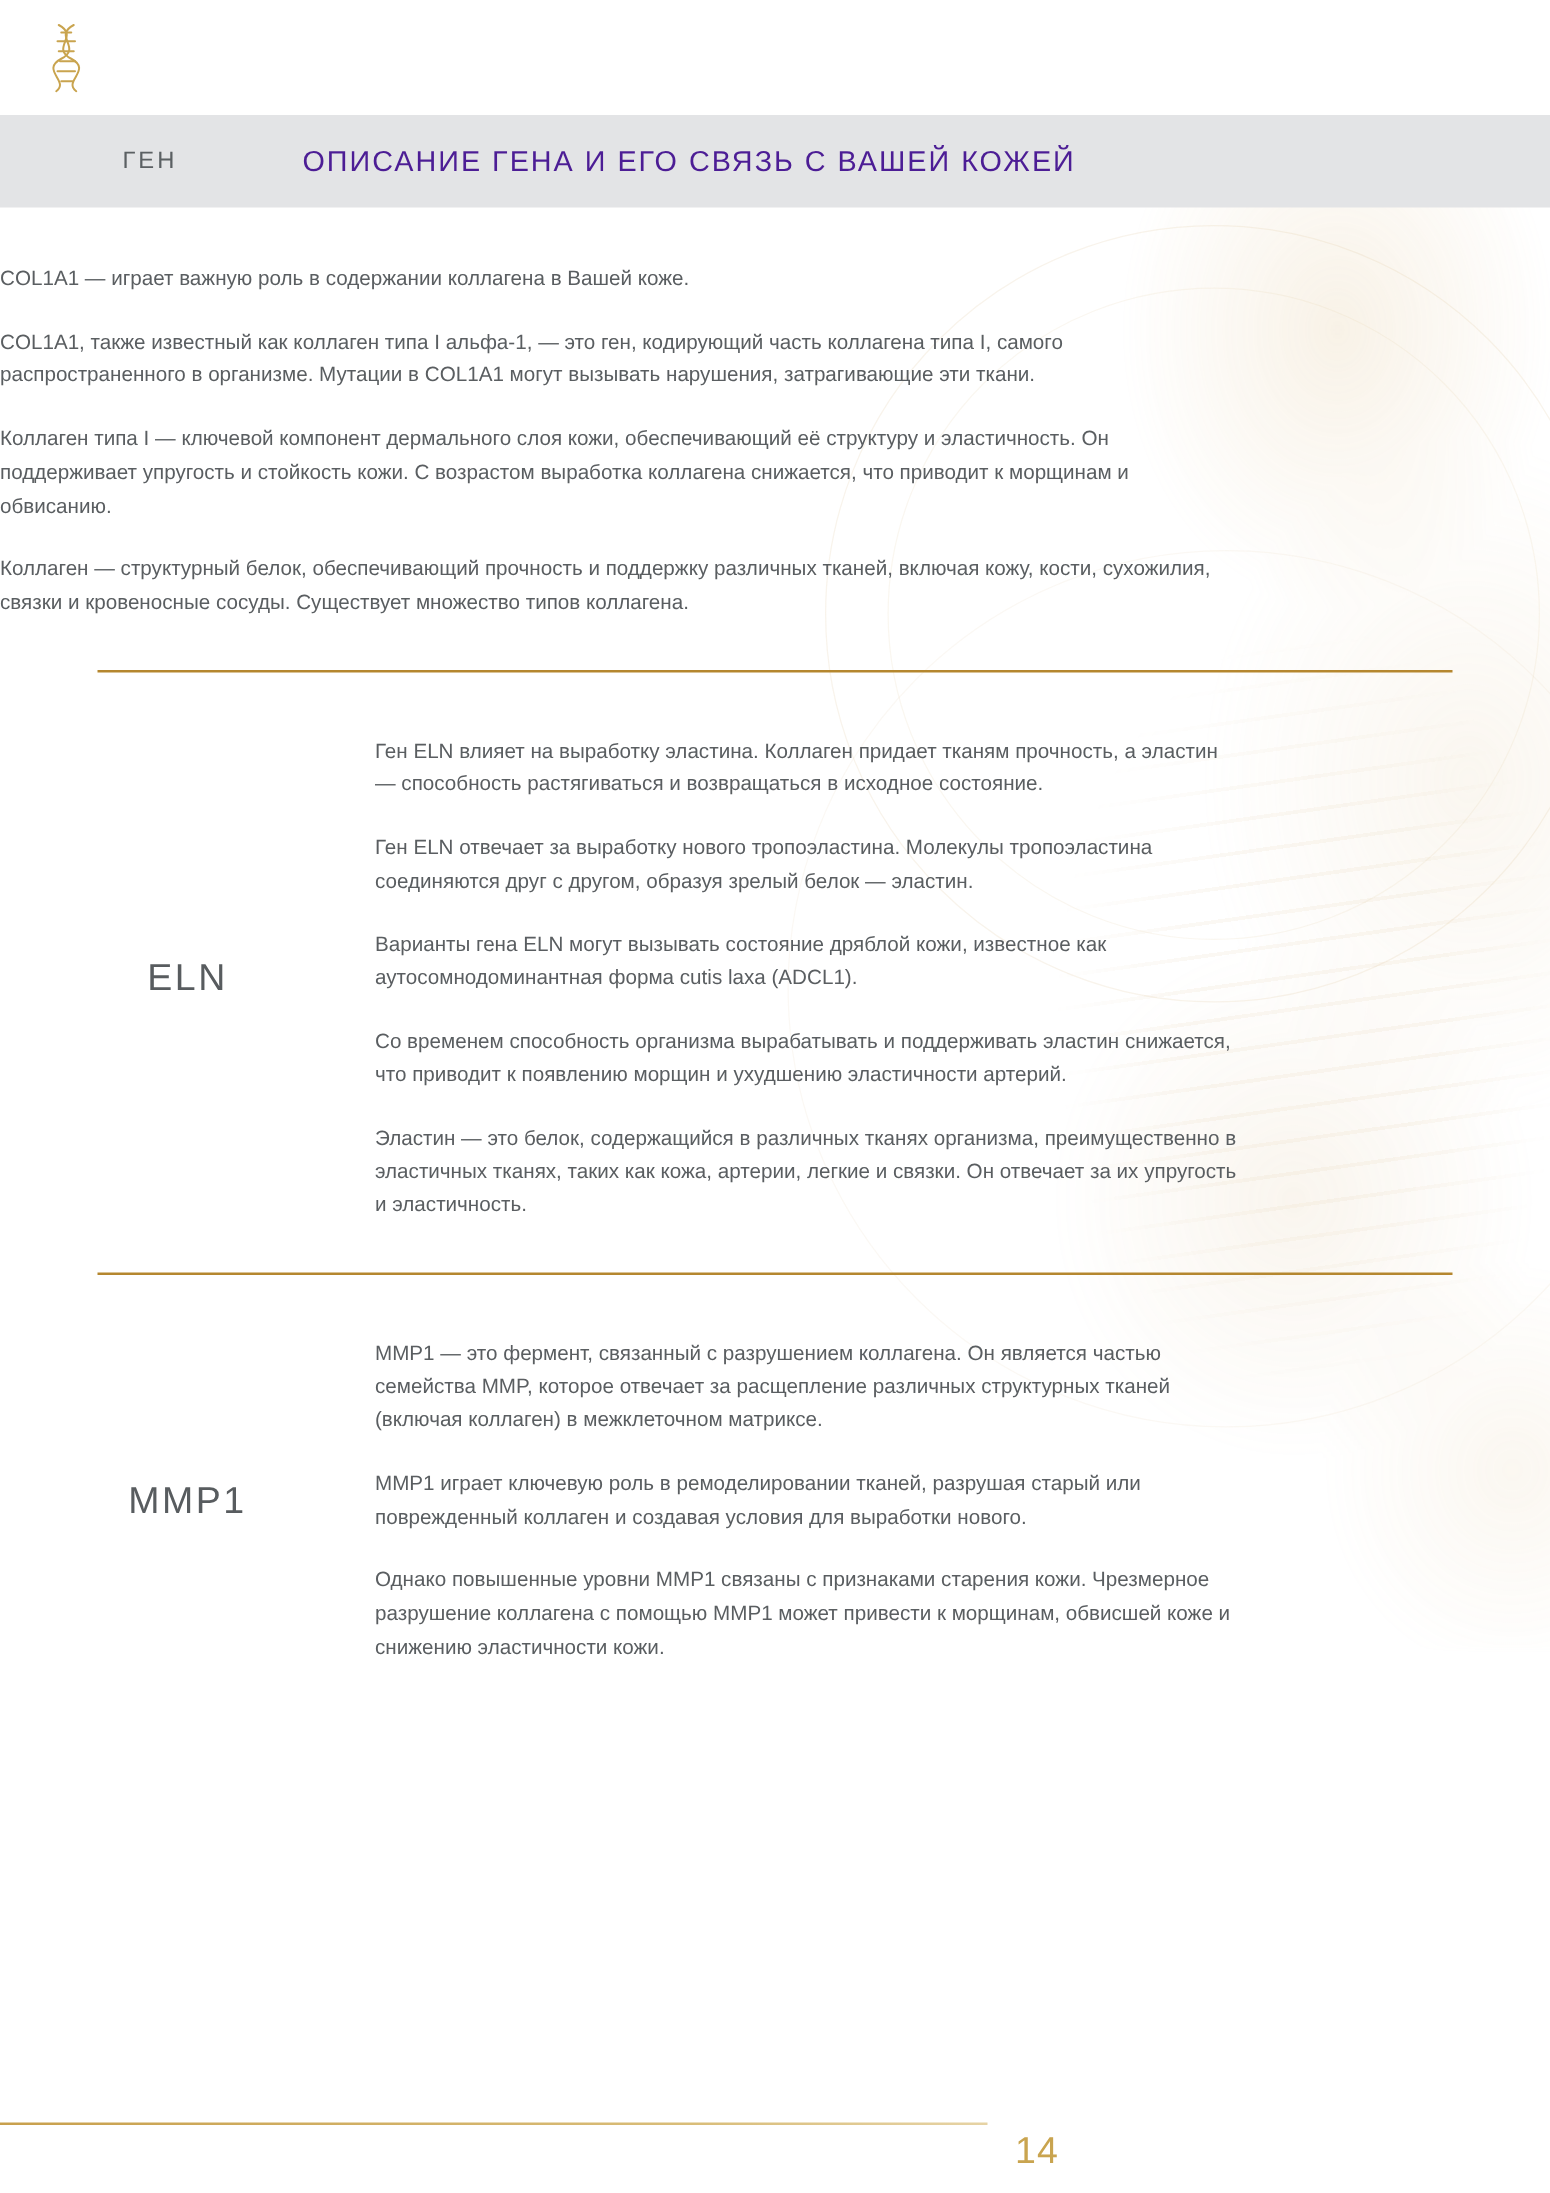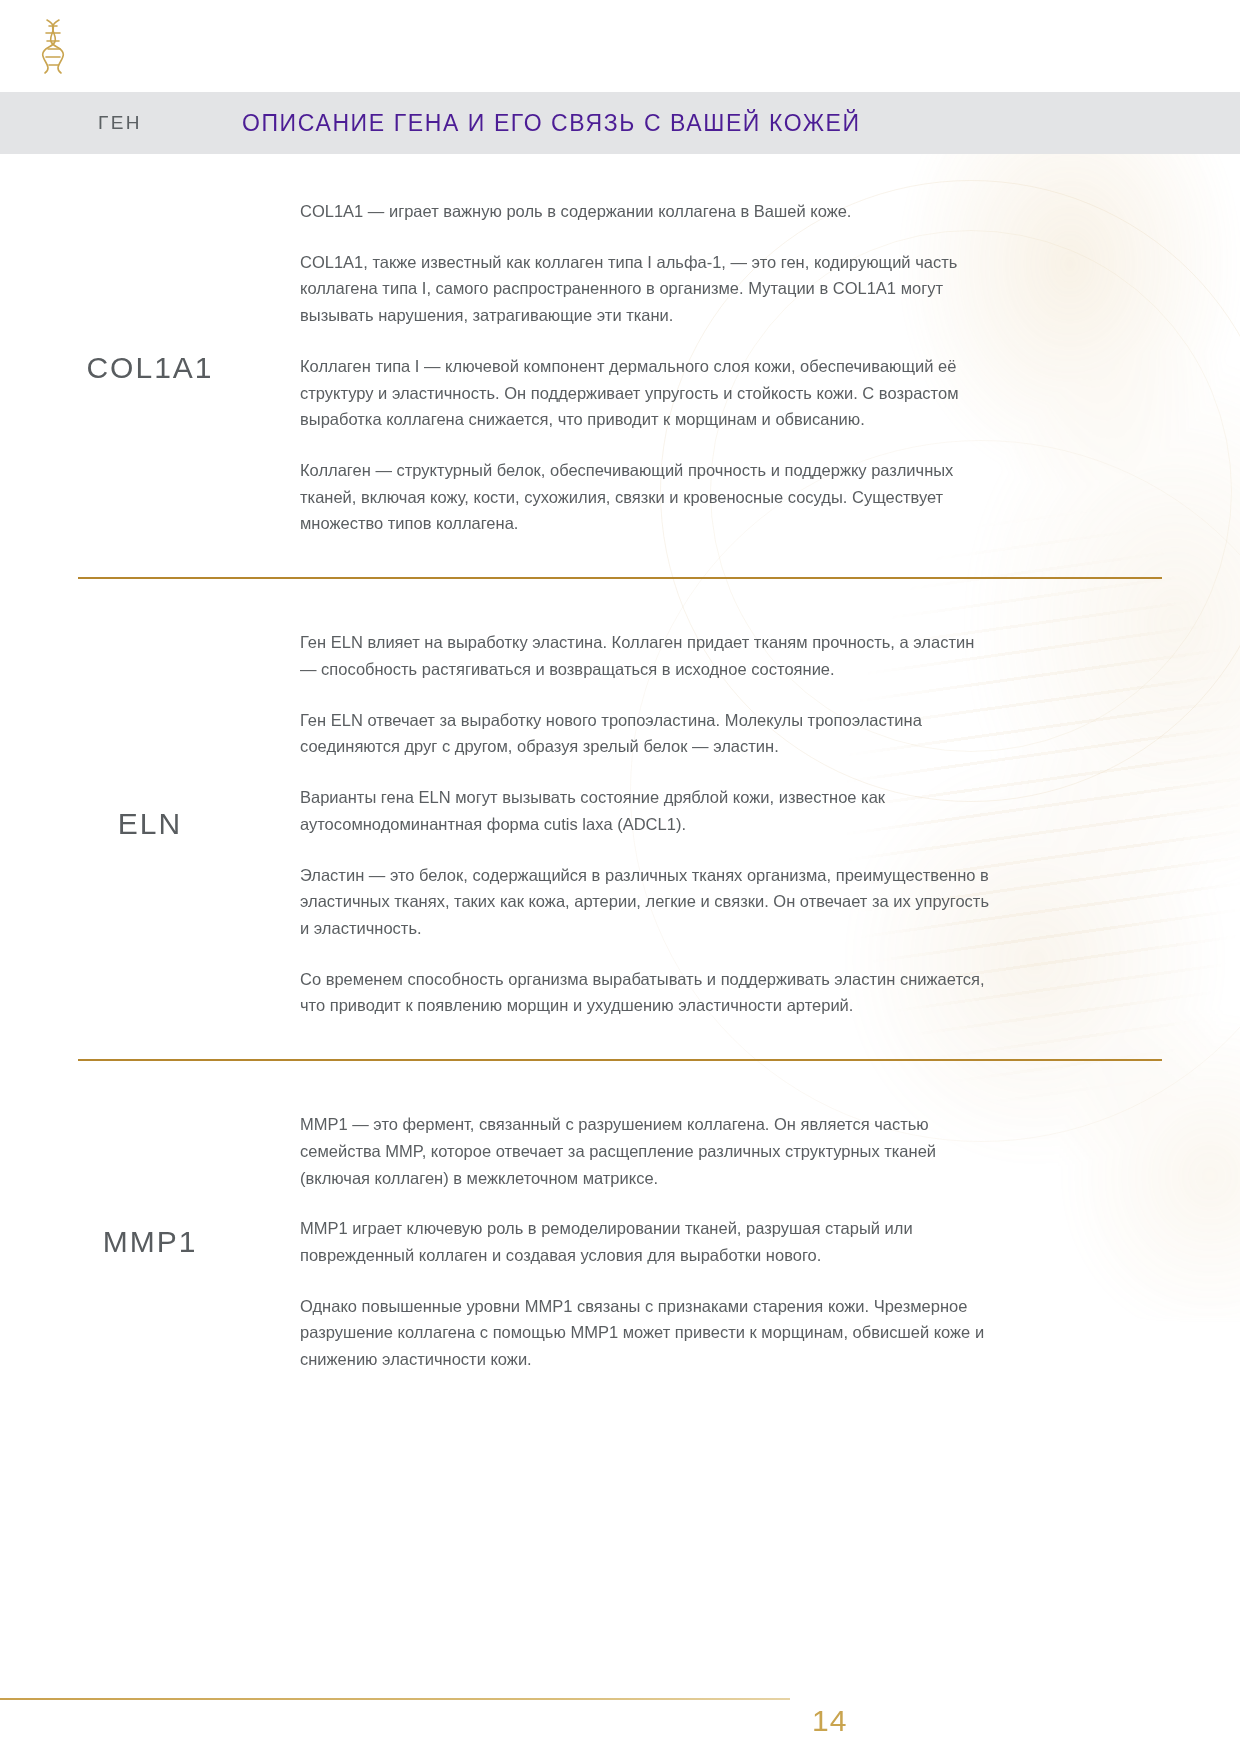--- a/index.html
+++ b/index.html
@@ -77,21 +77,21 @@
   }
   .logo-mark {
     width: 46px;
     height: 60px;
     display: block;
   }
 
   
   .header-band {
     position: relative;
-    height: 62px;
+    height: 74px;
     background: #e3e4e6;
     display: flex;
     align-items: center;
     z-index: 3;
   }
   .header-band .col-gene {
     width: 240px;
     text-align: center;
     font-size: 19px;
     letter-spacing: 2.5px;
@@ -201,39 +201,38 @@
 </div>
 
 <div class="header-band">
   <div class="col-gene">ГЕН</div>
   <div class="col-desc">ОПИСАНИЕ ГЕНА И ЕГО СВЯЗЬ С ВАШЕЙ КОЖЕЙ</div>
 </div>
 
 <div class="content">
 
   <div class="gene-row">
-    <div class="gene-name">COL1A1</div>
     <div class="gene-desc">
       <p>COL1A1 — играет важную роль в содержании коллагена в Вашей коже.</p>
       <p>COL1A1, также известный как коллаген типа I альфа-1, — это ген, кодирующий часть коллагена типа I, самого распространенного в организме. Мутации в COL1A1 могут вызывать нарушения, затрагивающие эти ткани.</p>
       <p>Коллаген типа I — ключевой компонент дермального слоя кожи, обеспечивающий её структуру и эластичность. Он поддерживает упругость и стойкость кожи. С возрастом выработка коллагена снижается, что приводит к морщинам и обвисанию.</p>
       <p>Коллаген — структурный белок, обеспечивающий прочность и поддержку различных тканей, включая кожу, кости, сухожилия, связки и кровеносные сосуды. Существует множество типов коллагена.</p>
     </div>
   </div>
 
   <div class="divider"></div>
 
   <div class="gene-row">
     <div class="gene-name">ELN</div>
     <div class="gene-desc">
       <p>Ген ELN влияет на выработку эластина. Коллаген придает тканям прочность, а эластин — способность растягиваться и возвращаться в исходное состояние.</p>
       <p>Ген ELN отвечает за выработку нового тропоэластина. Молекулы тропоэластина соединяются друг с другом, образуя зрелый белок — эластин.</p>
       <p>Варианты гена ELN могут вызывать состояние дряблой кожи, известное как аутосомнодоминантная форма cutis laxa (ADCL1).</p>
+      <p>Со временем способность организма вырабатывать и поддерживать эластин снижается, что приводит к появлению морщин и ухудшению эластичности артерий.</p>
       <p>Эластин — это белок, содержащийся в различных тканях организма, преимущественно в эластичных тканях, таких как кожа, артерии, легкие и связки. Он отвечает за их упругость и эластичность.</p>
-      <p>Со временем способность организма вырабатывать и поддерживать эластин снижается, что приводит к появлению морщин и ухудшению эластичности артерий.</p>
     </div>
   </div>
 
   <div class="divider"></div>
 
   <div class="gene-row">
     <div class="gene-name">MMP1</div>
     <div class="gene-desc">
       <p>MMP1 — это фермент, связанный с разрушением коллагена. Он является частью семейства MMP, которое отвечает за расщепление различных структурных тканей (включая коллаген) в межклеточном матриксе.</p>
       <p>MMP1 играет ключевую роль в ремоделировании тканей, разрушая старый или поврежденный коллаген и создавая условия для выработки нового.</p>

